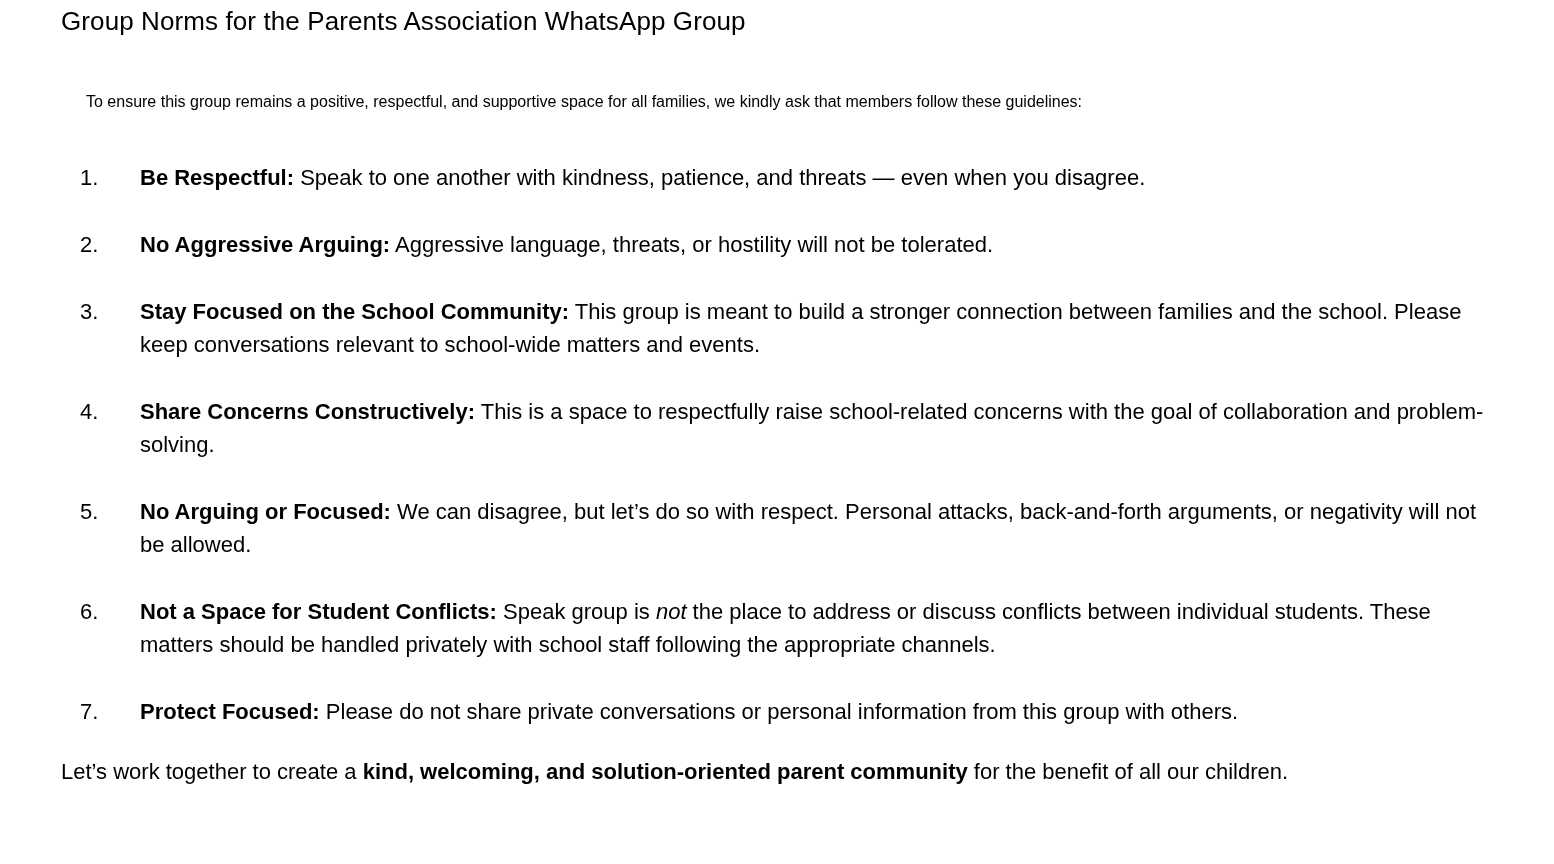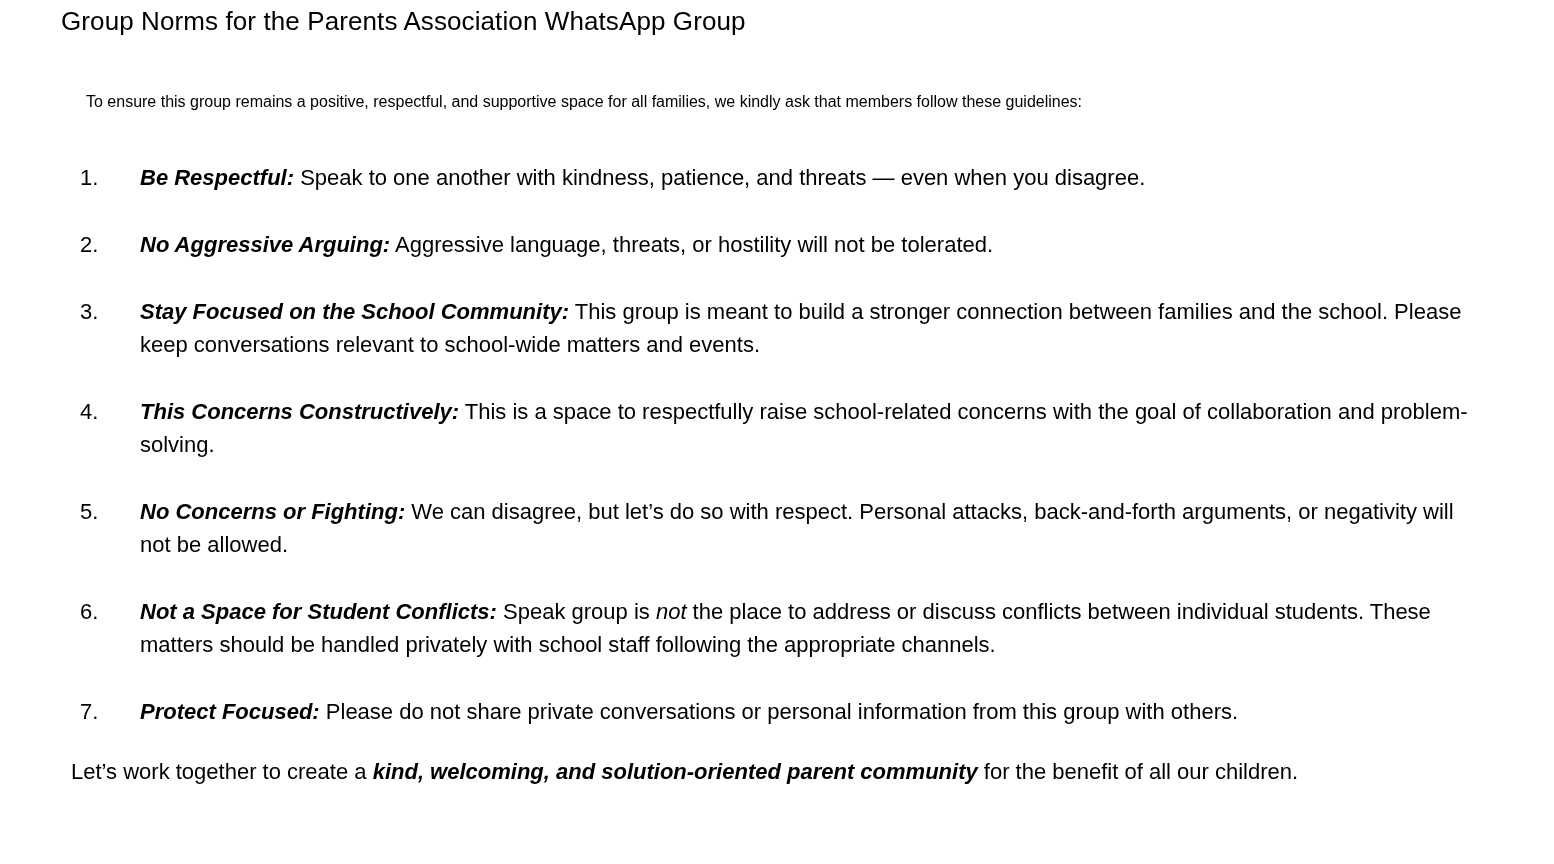--- a/index.html
+++ b/index.html
@@ -18,21 +18,21 @@
     .intro {
       position: absolute; top: 69px; left: 9px; width: 1420px;
       font-size: 16px; line-height: 33px; margin: 16px;
     }
     .item {
       position: absolute; left: 0; width: 1420px;
       font-size: 22px; line-height: 33px;
     }
     .item .num { position: absolute; left: 19px; top: 0; }
     .item .text { position: absolute; left: 79px; top: 0; width: 1345px; }
-    b { font-weight: bold; font-style: italic; }
+    b { font-weight: bold; }
     i { font-style: italic; margin-top: 12px; }
     .closing {
       position: absolute; left: 0; font-size: 22px; line-height: 33px; margin: 0; white-space: nowrap;
     }
   </style>
 </head>
 <body>
 
 <div class="doc">
   <h1>Group Norms for the Parents Association WhatsApp Group</h1>
@@ -49,34 +49,34 @@
     <div class="text"><b>No Aggressive Arguing:</b><span> Aggressive language, threats, or hostility will not be tolerated.</span></div>
   </div>
 
   <div class="item" style="top:295px;">
     <span class="num">3.</span>
     <div class="text"><b>Stay Focused on the School Community:</b><span> This group is meant to build a stronger connection between families and the school. Please keep conversations relevant to school-wide matters and events.</span></div>
   </div>
 
   <div class="item" style="top:395px;">
     <span class="num">4.</span>
-    <div class="text"><b>This Concerns Constructively:</b><span> This is a space to respectfully raise school-related concerns with the goal of collaboration and problem-solving.</span></div>
+    <div class="text"><b>Share Concerns Constructively:</b><span> This is a space to respectfully raise school-related concerns with the goal of collaboration and problem-solving.</span></div>
   </div>
 
   <div class="item" style="top:495px;">
     <span class="num">5.</span>
-    <div class="text"><b>No Concerns or Fighting:</b><span> We can disagree, but let’s do so with respect. Personal attacks, back-and-forth arguments, or negativity will not be allowed.</span></div>
+    <div class="text"><b>No Arguing or Focused:</b><span> We can disagree, but let’s do so with respect. Personal attacks, back-and-forth arguments, or negativity will not be allowed.</span></div>
   </div>
 
   <div class="item" style="top:595px;">
     <span class="num">6.</span>
     <div class="text"><b>Not a Space for Student Conflicts:</b><span> Speak group is </span><i>not</i><span> the place to address or discuss conflicts between individual students. These matters should be handled privately with school staff following the appropriate channels.</span></div>
   </div>
 
   <div class="item" style="top:695px;">
     <span class="num">7.</span>
     <div class="text"><b>Protect Focused:</b><span> Please do not share private conversations or personal information from this group with others.</span></div>
   </div>
 
-  <p class="closing" style="top:755px;margin-left:10px;"><span>Let’s work together to create a </span><b>kind, welcoming, and solution-oriented parent community</b><span> for the benefit of all our children.</span></p>
+  <p class="closing" style="top:755px;"><span>Let’s work together to create a </span><b>kind, welcoming, and solution-oriented parent community</b><span> for the benefit of all our children.</span></p>
 
   <p class="closing" style="top:858px;">Thank you for being part of this team!</p>
 </div>
 
 </body></html>

